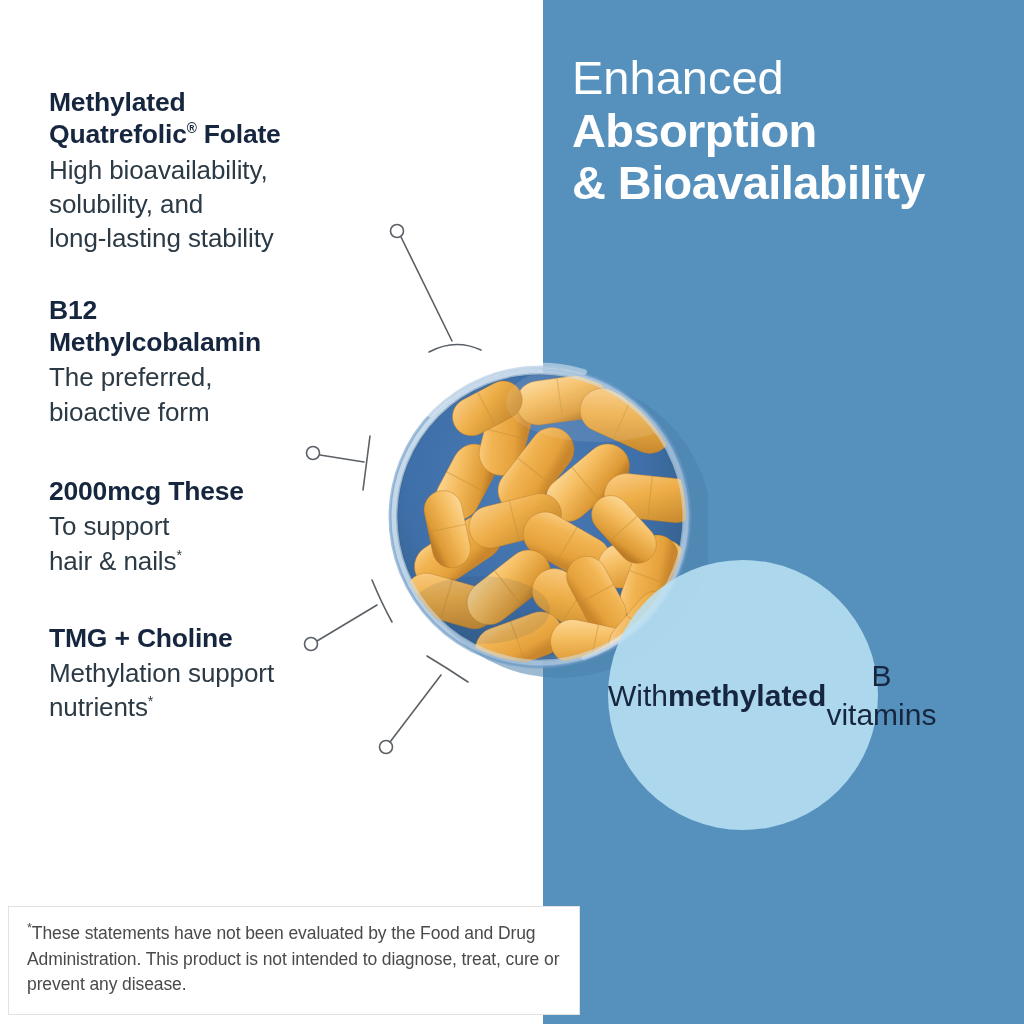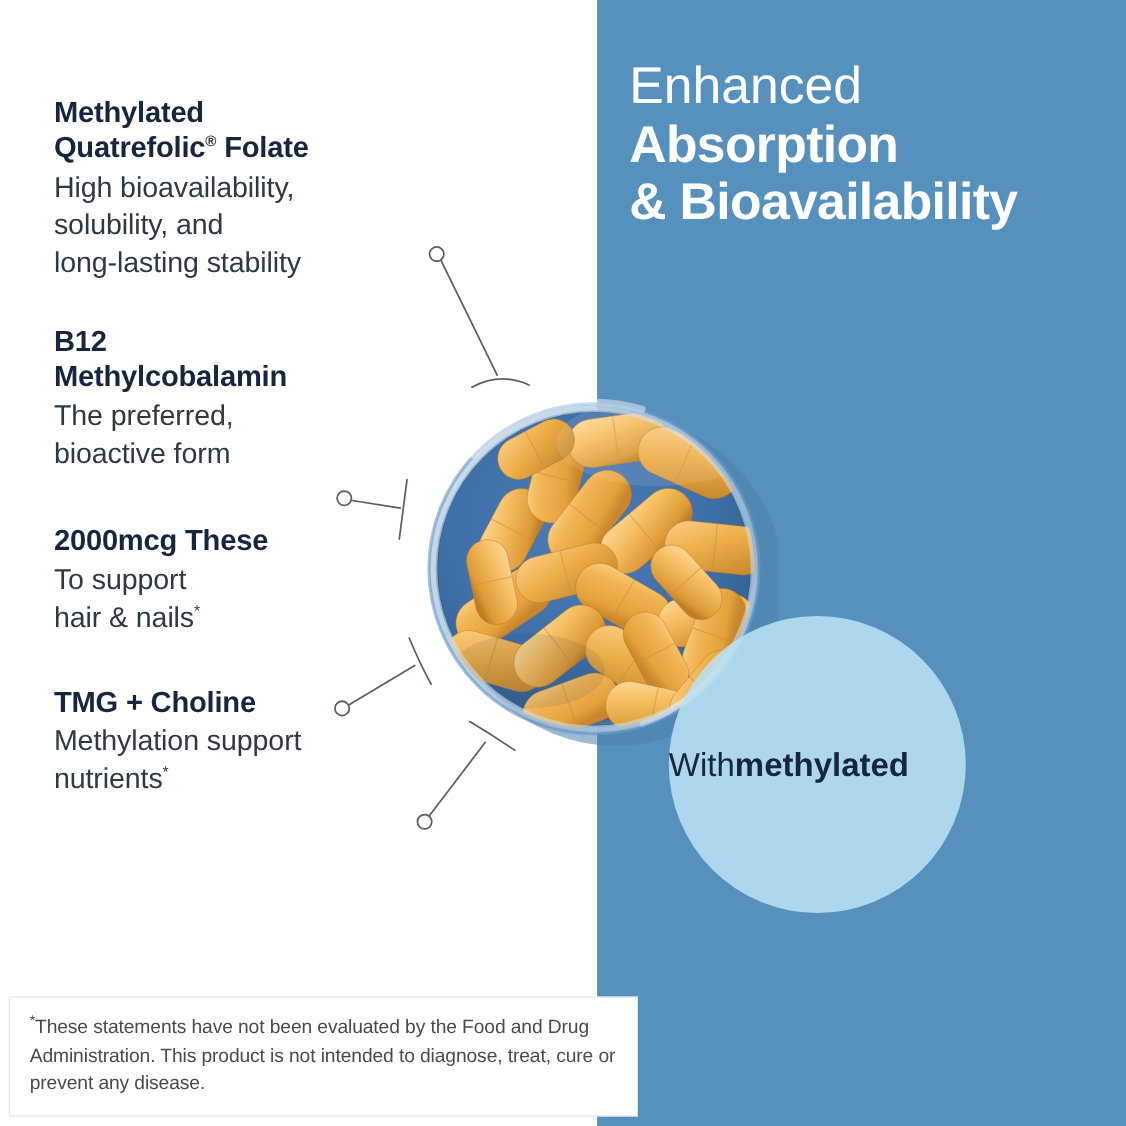--- a/index.html
+++ b/index.html
@@ -6,21 +6,21 @@
   html, body {
     margin: 0;
     padding: 0;
     background: #ffffff;
   }
   .canvas {
     position: relative;
     width: 1024px;
     height: 1024px;
     overflow: hidden;
-    background: #3b82f6;
+    background: #ef4444;
     font-family: "Liberation Sans", sans-serif;
     -webkit-font-smoothing: antialiased;
   }
 
   
   .left-panel {
     position: absolute;
     left: 0; top: 0;
     width: 543px; height: 1024px;
     background: #ffffff;
@@ -371,19 +371,20 @@
 
   <div class="headline">
     <span class="hl-light">Enhanced</span>
     <span class="hl-bold">Absorption</span>
     <span class="hl-bold">&amp; Bioavailability</span>
   </div>
 
   <div class="badge">
     <span class="b-line">With</span>
     <span class="b-line strong">methylated</span>
+    <span class="b-line">B vitamins</span>
   </div>
 
   <div class="disclaimer">
     <p><sup>*</sup><span>These statements have not been evaluated by the Food and Drug Administration. This product is not intended to diagnose, treat, cure or prevent any disease.</span></p>
   </div>
 
 </div>
 
 </body></html>

